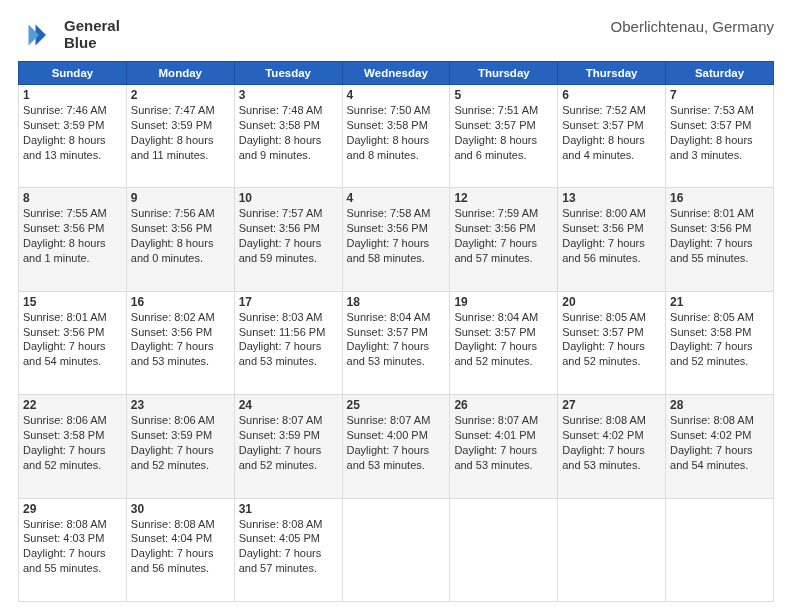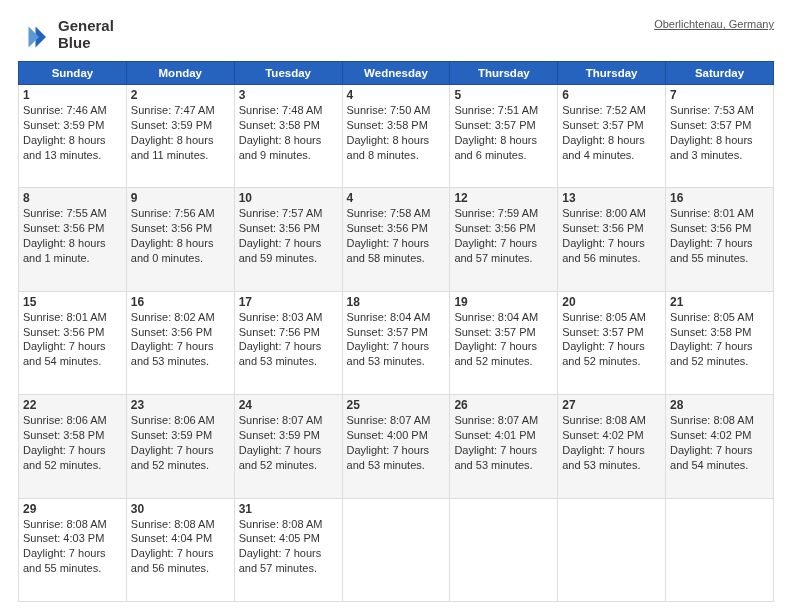--- a/index.html
+++ b/index.html
@@ -18,22 +18,22 @@
       flex-direction: column;
     }
     .header {
       display: flex;
       justify-content: space-between;
       align-items: flex-start;
       margin-bottom: 10px;
     }
     .logo {
       display: flex;
-      align-items: flex-end;
-      gap: 12px;
+      align-items: center;
+      gap: 18px;
     }
     .logo-text {
       font-size: 15px;
       font-weight: bold;
       color: #333;
       line-height: 1.1;
     }
     .logo-text span { display: block; }
     .logo-icon {
       width: 28px;
@@ -42,23 +42,22 @@
     .title-block {
       text-align: right;
     }
     .main-title {
       font-size: 32px;
       font-weight: bold;
       color: #333;
       line-height: 1.1;
     }
     .subtitle {
-      font-size: 11px;
+      font-size: 15px;
       color: #555;
-      text-decoration: underline;
     }
     .calendar {
       flex: 1;
       border: 1px solid #ccc;
       border-collapse: collapse;
       width: 100%;
       table-layout: fixed;
     }
     .calendar th {
       background-color: #2563be;
@@ -246,21 +245,21 @@
           <td>
             <span class="day-num">16</span>
             <div class="day-detail">Sunrise: 8:02 AM
 Sunset: 3:56 PM
 Daylight: 7 hours
 and 53 minutes.</div>
           </td>
           <td>
             <span class="day-num">17</span>
             <div class="day-detail">Sunrise: 8:03 AM
-Sunset: 7:56 PM
+Sunset: 11:56 PM
 Daylight: 7 hours
 and 53 minutes.</div>
           </td>
           <td>
             <span class="day-num">18</span>
             <div class="day-detail">Sunrise: 8:04 AM
 Sunset: 3:57 PM
 Daylight: 7 hours
 and 53 minutes.</div>
           </td>

